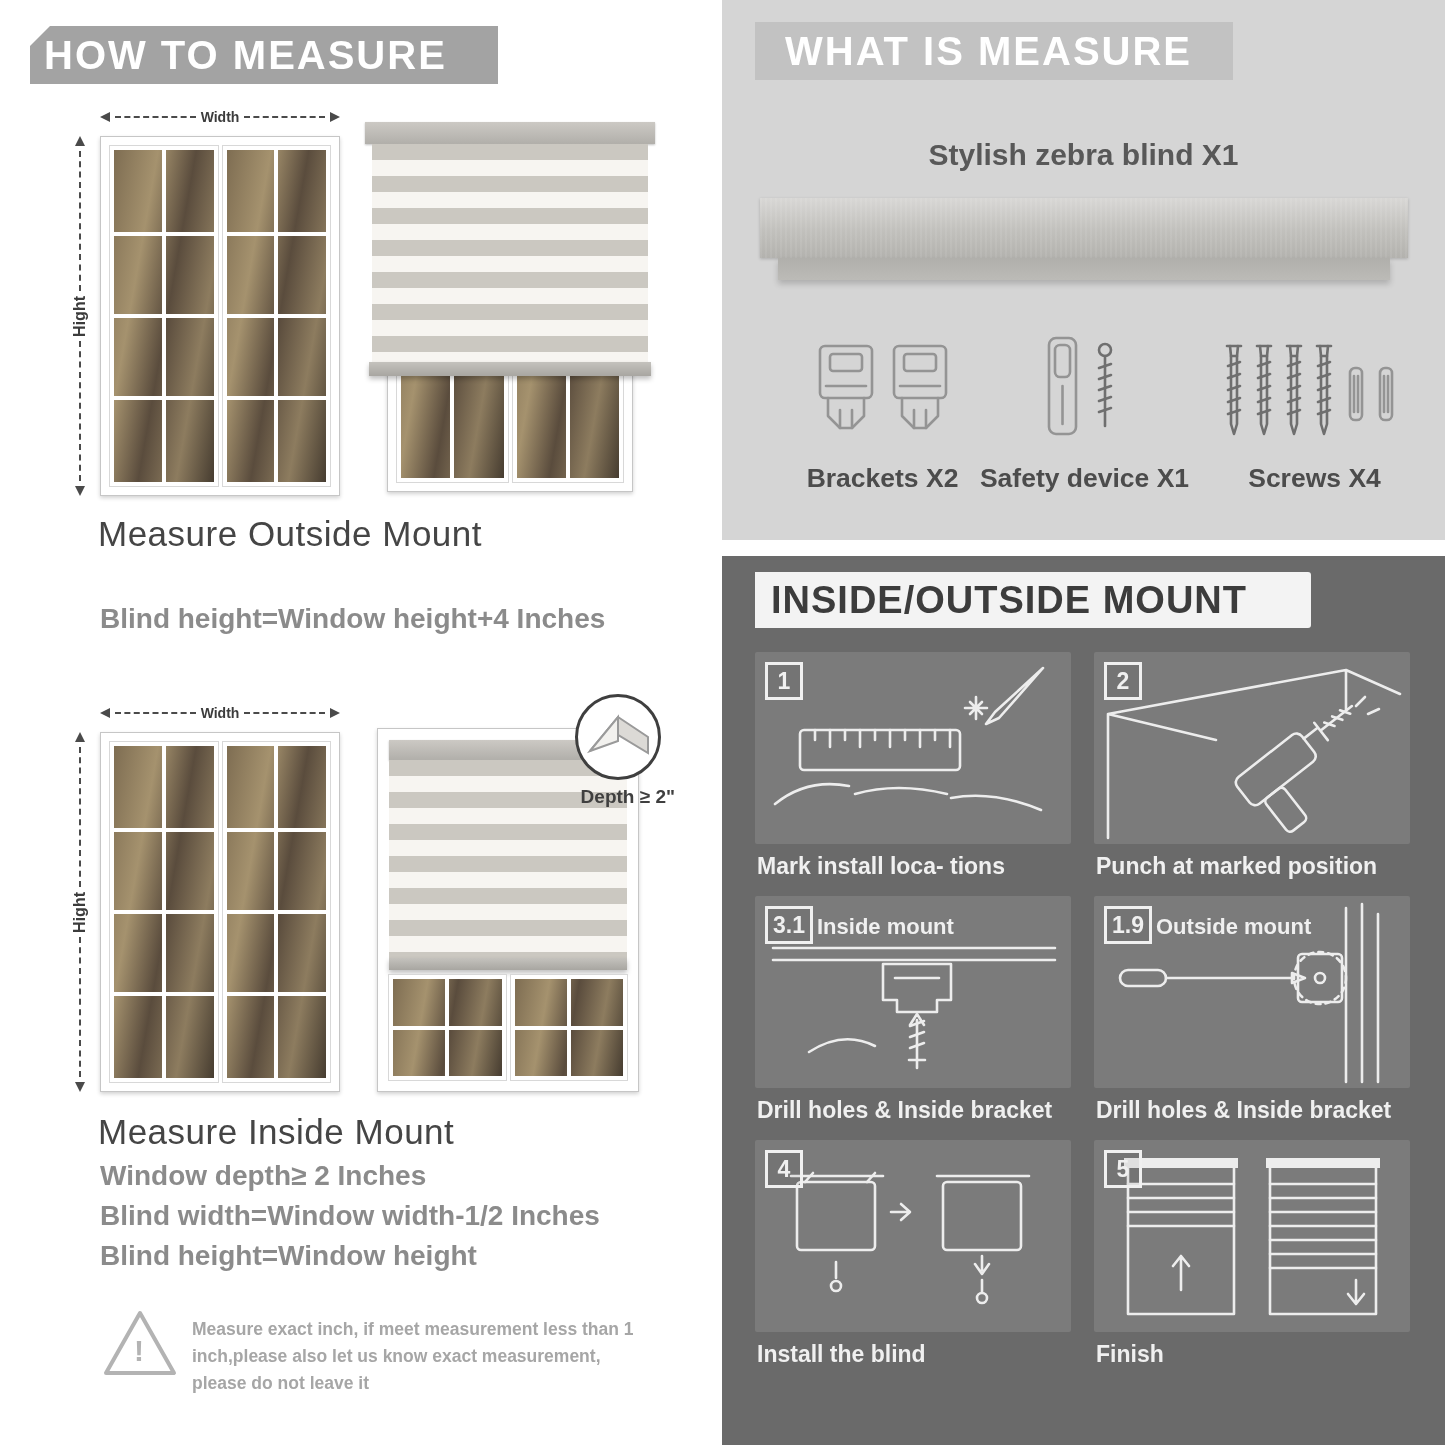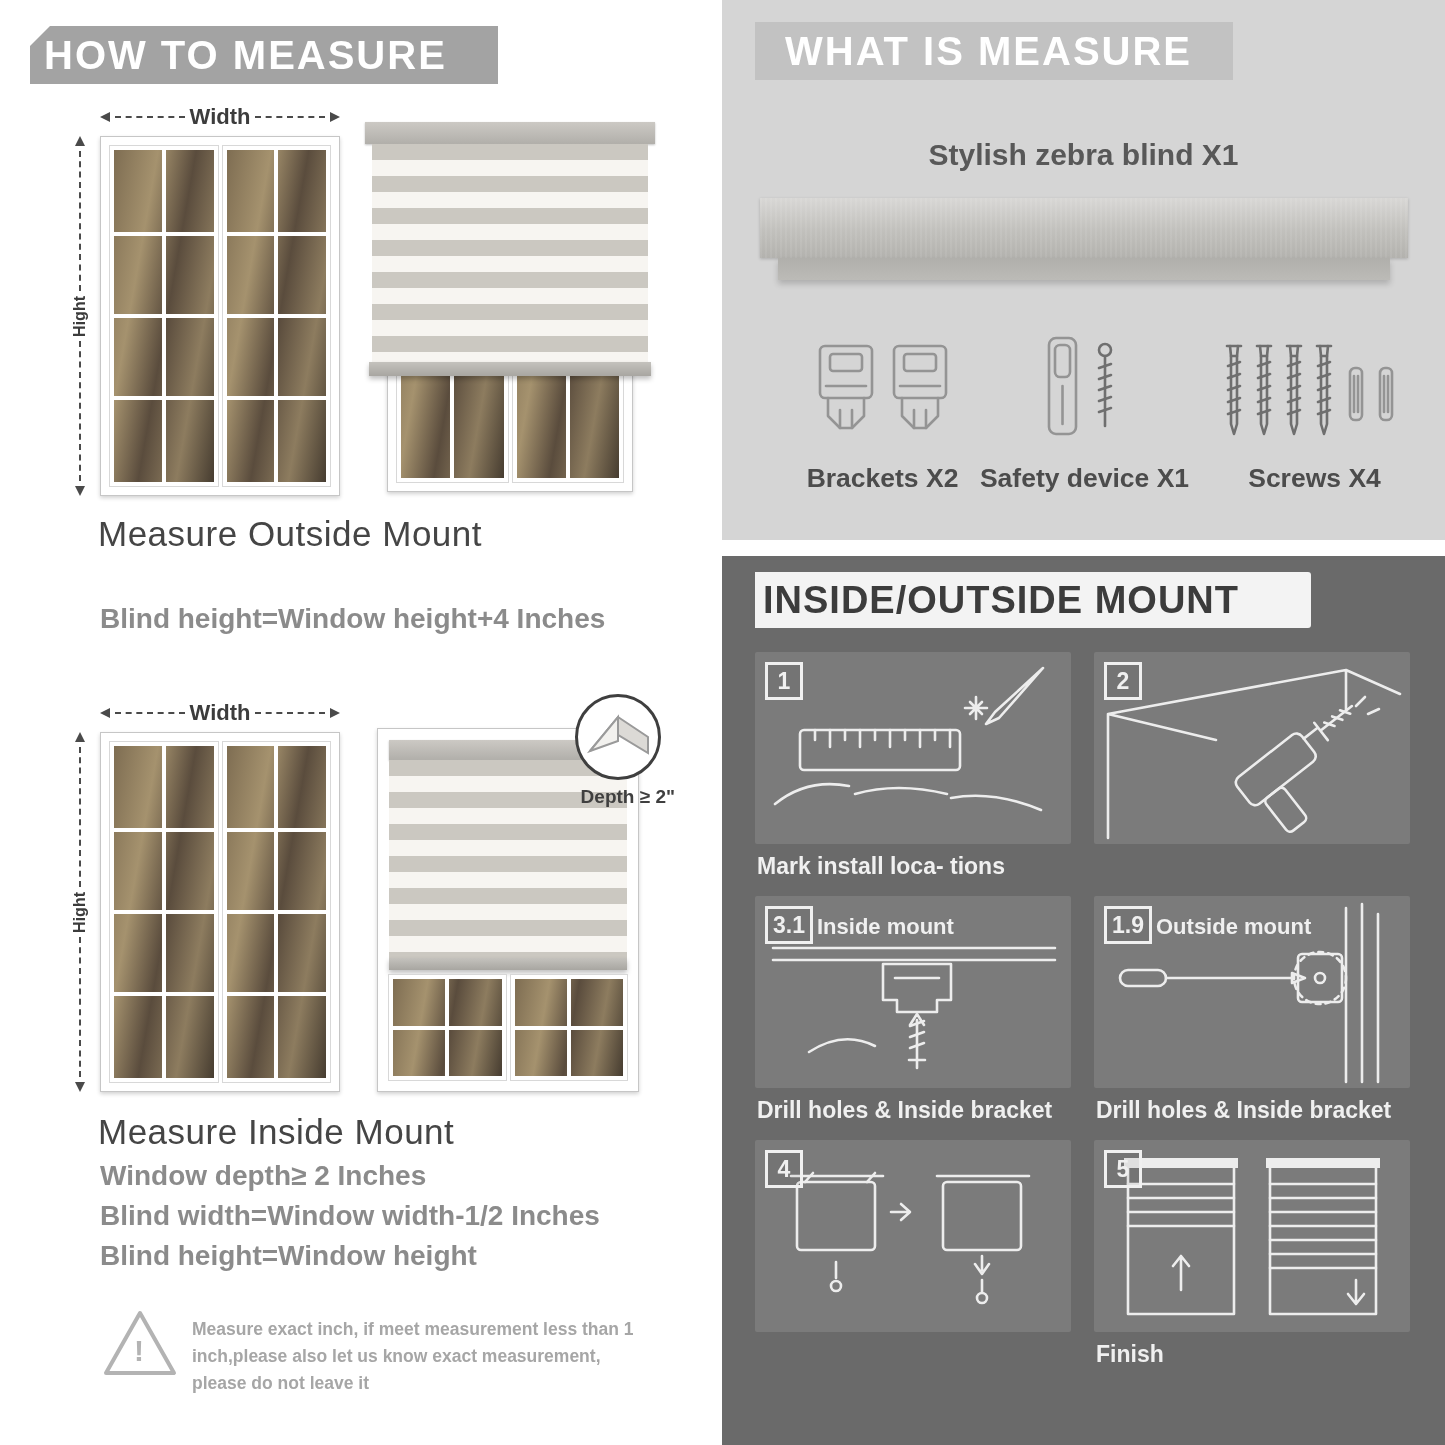--- a/index.html
+++ b/index.html
@@ -19,21 +19,21 @@
     line-height:58px;padding-left:14px;letter-spacing:2px;
   }
   .banner::before{
     content:"";position:absolute;left:0;top:0;width:0;height:0;
     border-top:20px solid #fff;border-right:20px solid transparent;
   }
 
   
   .measure-h{position:absolute;display:flex;align-items:center;gap:5px;height:14px}
   .measure-h .dash{flex:1;height:0;border-top:2px dashed #4a4a4a}
-  .mlabel{font-size:22px;font-weight:bold;color:#3c3c3c;white-space:nowrap}
+  .mlabel{font-size:14px;font-weight:bold;color:#3c3c3c;white-space:nowrap}
   .ah{width:0;height:0}
   .ah.l{border-top:5px solid transparent;border-bottom:5px solid transparent;border-right:10px solid #4a4a4a}
   .ah.r{border-top:5px solid transparent;border-bottom:5px solid transparent;border-left:10px solid #4a4a4a}
   .measure-v{position:absolute;display:flex;flex-direction:column;align-items:center;gap:5px;width:22px}
   .measure-v .dash{flex:1;width:0;border-left:2px dashed #4a4a4a}
   .av{width:0;height:0}
   .av.u{border-left:5px solid transparent;border-right:5px solid transparent;border-bottom:10px solid #4a4a4a}
   .av.d{border-left:5px solid transparent;border-right:5px solid transparent;border-top:10px solid #4a4a4a}
   .measure-v .mlabel{writing-mode:vertical-rl;transform:rotate(180deg);font-size:16px}
 
@@ -103,21 +103,21 @@
   .inc-item{position:absolute;display:flex;flex-direction:column;align-items:center;justify-content:flex-end;height:172px}
   .inc-icons{flex:1;display:flex;align-items:center;justify-content:center;gap:12px}
   .inc-label{font-size:26.5px;font-weight:bold;color:#4c4c4c;margin-top:10px;white-space:nowrap}
   .ink{stroke:#949494;fill:none;stroke-width:2.6;stroke-linecap:round;stroke-linejoin:round}
   .ink-dark{stroke:#6f6f6f;fill:none;stroke-width:2.6;stroke-linecap:round;stroke-linejoin:round}
 
   
   .right-bottom{position:absolute;left:722px;top:556px;width:723px;height:889px;background:#6a6a6a}
   .mount-band{
     position:absolute;left:33px;top:16px;width:556px;height:56px;background:#f3f3f3;
-    color:#3c3c3c;font-size:38px;font-weight:bold;line-height:56px;padding-left:8px;
+    color:#3c3c3c;font-size:38px;font-weight:bold;line-height:56px;padding-left:16px;
     letter-spacing:1px;border-radius:0 3px 3px 0;
   }
   .step{position:absolute;width:316px}
   .panel{position:relative;width:316px;height:192px;background:#7b7b7b;border-radius:2px;overflow:hidden}
   .panel svg{position:absolute;left:0;top:0}
   .badge{
     position:absolute;left:10px;top:10px;min-width:38px;height:38px;padding:0 5px;
     border:3px solid #f0f0f0;color:#f0f0f0;font-size:23px;font-weight:bold;
     display:flex;align-items:center;justify-content:center;background:rgba(0,0,0,.05);
   }
@@ -334,20 +334,21 @@
           <rect x="154" y="136" width="24" height="42" rx="5" class="white-art"></rect>
           <path d="M224 112 h18 M242 106 v22 M242 116 h40" class="white-art"></path>
           <path d="M250 112 l6 9 M260 112 l6 9 M270 112 l6 9" class="white-art"></path>
         </g>
         <path d="M262 54 l9 -9 M274 62 l11 -5" class="white-art"></path>
       </svg>
       <div class="badge">
           <span>2</span>
         </div>
     </div>
+    <div class="caption">Punch at  marked position</div>
   </div>
 
   <div class="step" style="left:33px;top:340px">
     <div class="panel">
       <svg width="316" height="192" viewBox="0 0 316 192">
         <path d="M18 52 H300 M18 64 H300" class="white-art"></path>
         <path d="M128 68 h68 v36 h-14 v12 h-40 v-12 h-14 z" class="white-art"></path>
         <line x1="140" y1="82" x2="184" y2="82" class="white-art"></line>
         <path d="M162 172 v-48" class="white-art"></path>
         <path d="M154 164 h16 M155 152 l14 -5 M155 141 l14 -5 M155 130 l14 -5" class="white-art"></path>
@@ -393,20 +394,21 @@
         <path d="M182 36 h92" class="white-art"></path>
         <rect x="188" y="42" width="78" height="68" rx="4" class="white-art"></rect>
         <path d="M227 116 v14 M220 124 l7 10 l7 -10" class="white-art"></path>
         <path d="M227 140 v12" class="white-art"></path>
         <circle cx="227" cy="158" r="5" class="white-art"></circle>
       </svg>
       <div class="badge">
           <span>4</span>
         </div>
     </div>
+    <div class="caption">Install the blind</div>
   </div>
 
   <div class="step" style="left:372px;top:584px">
     <div class="panel">
       <svg width="316" height="192" viewBox="0 0 316 192">
         <rect x="34" y="26" width="106" height="148" class="white-art"></rect>
         <rect x="30" y="18" width="114" height="10" fill="#ededed" stroke="none"></rect>
         <path d="M34 44 h106 M34 58 h106 M34 72 h106 M34 86 h106" class="white-art"></path>
         <path d="M87 150 V116 M79 126 l8 -10 l8 10" class="white-art"></path>
         <rect x="176" y="26" width="106" height="148" class="white-art"></rect>

